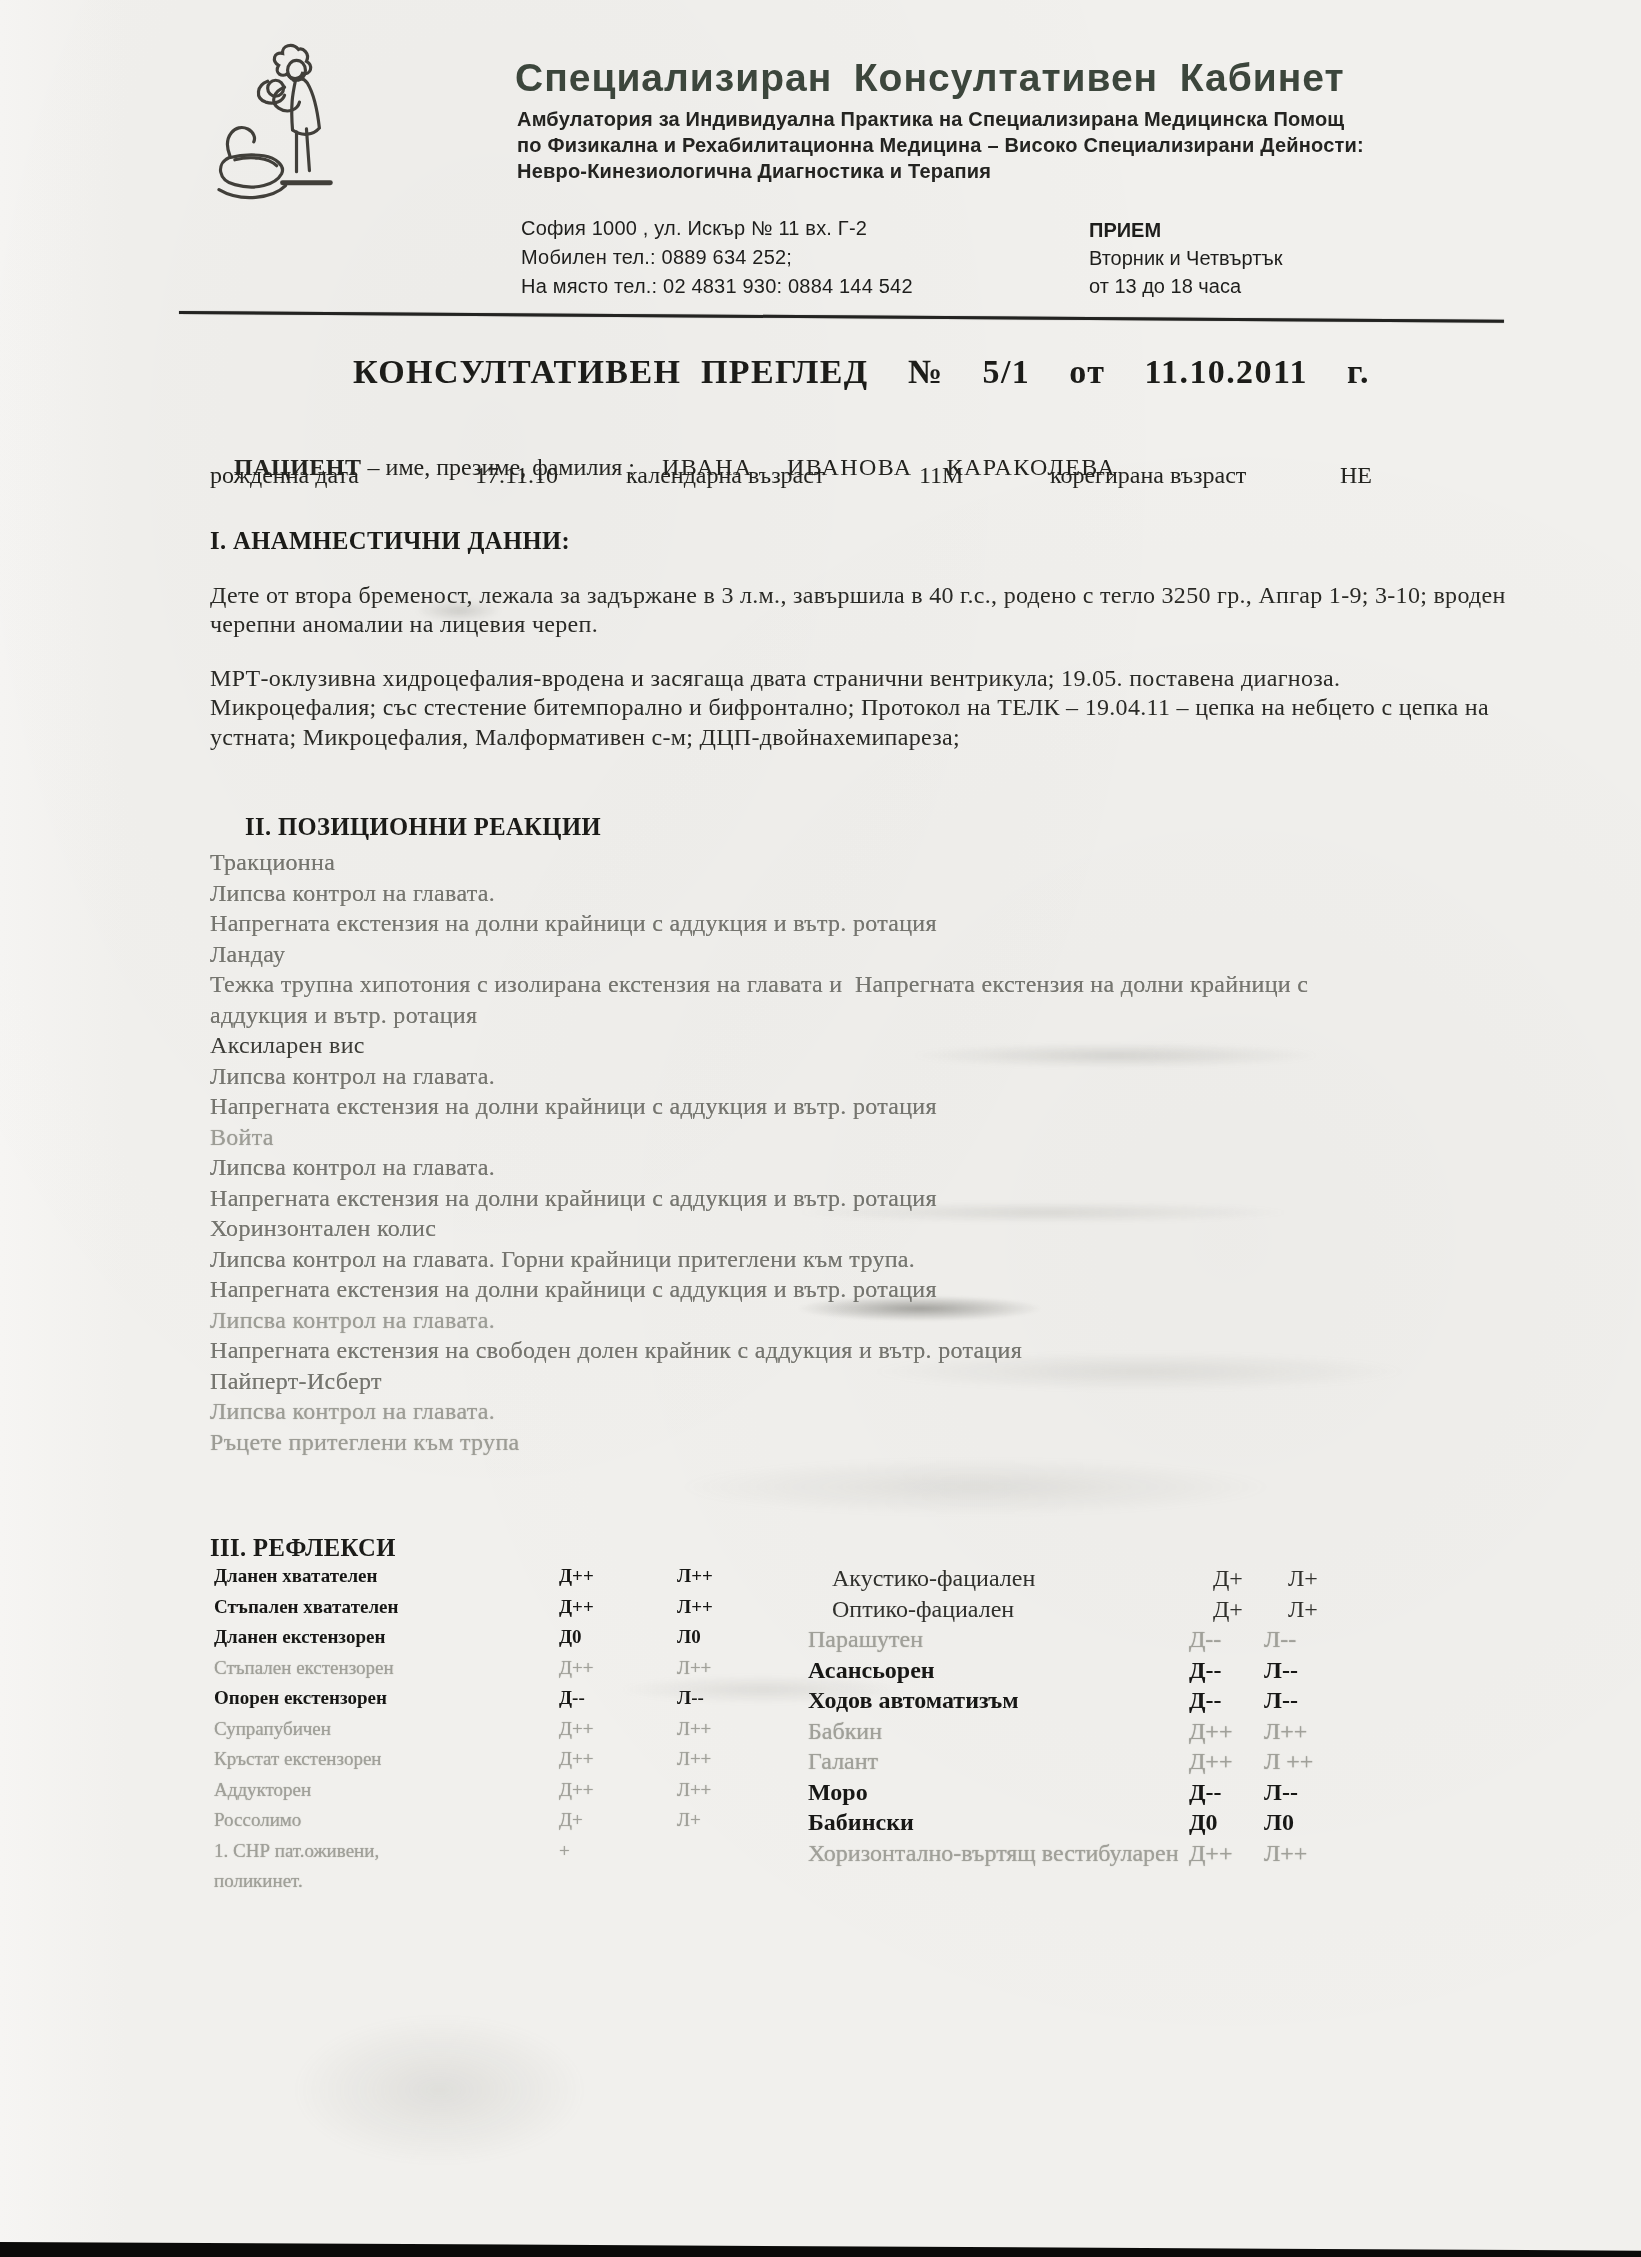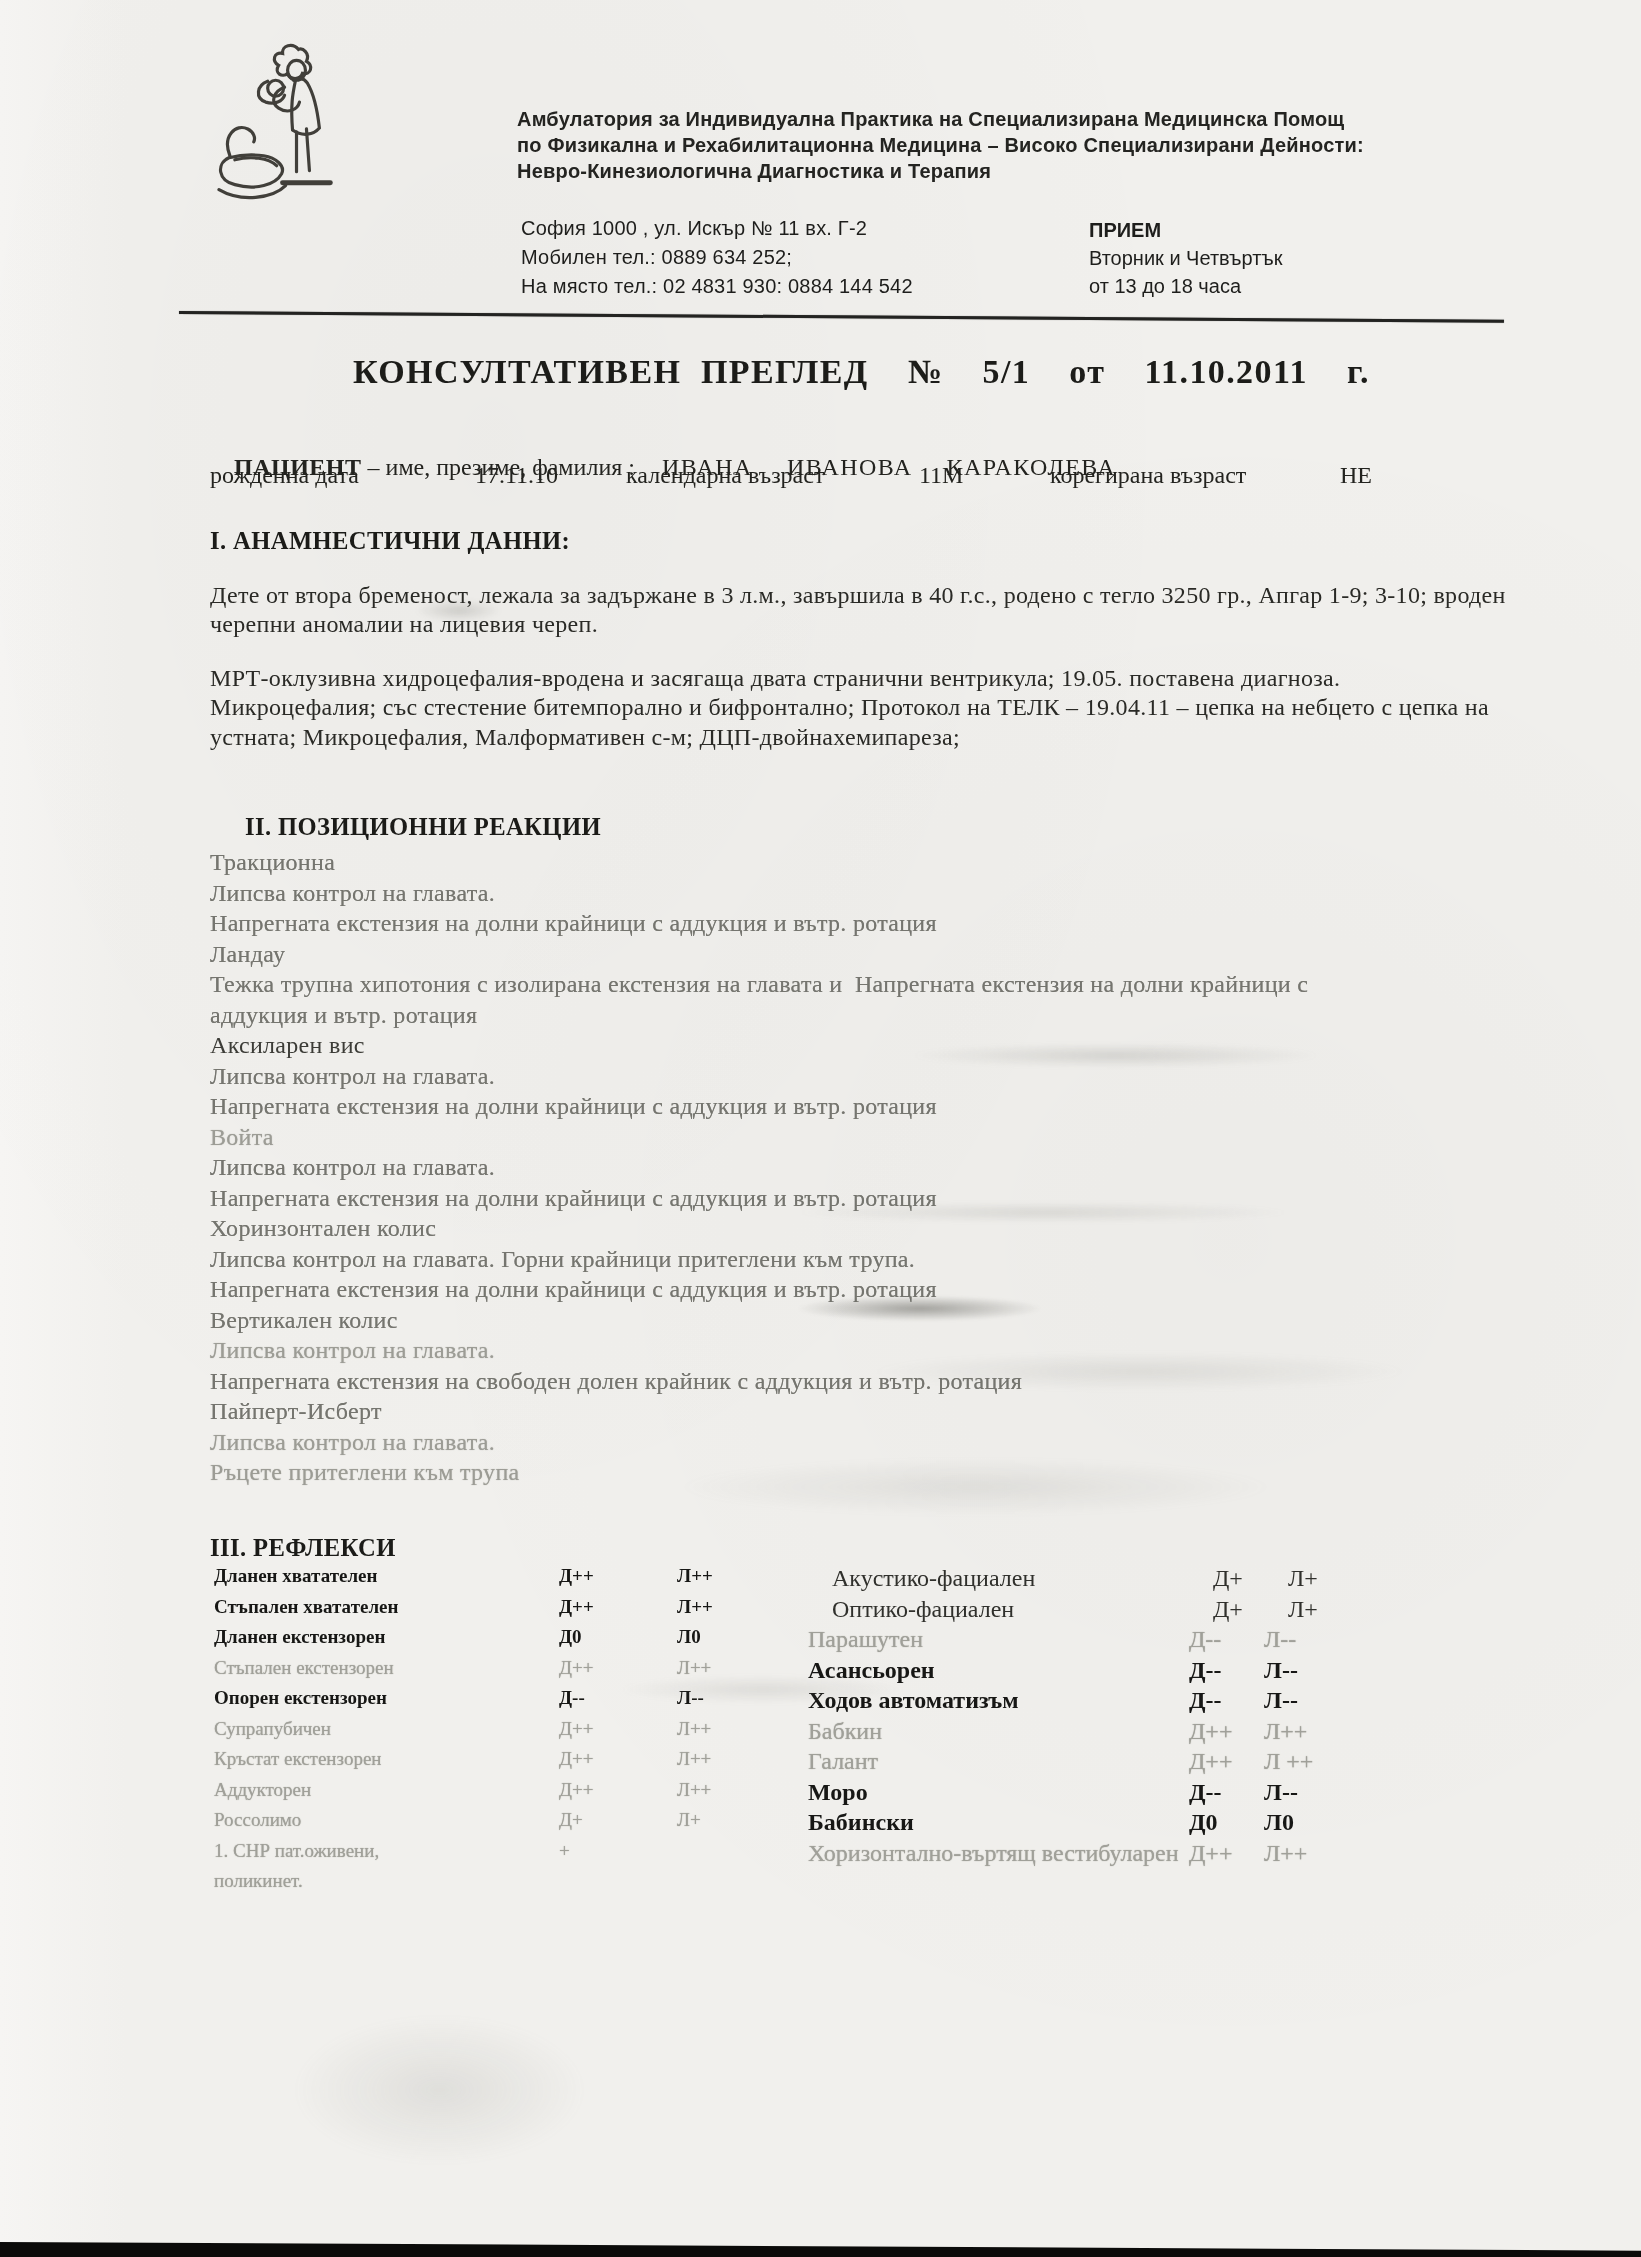--- a/index.html
+++ b/index.html
@@ -122,20 +122,21 @@
     <circle cx="62" cy="51" r="8"></circle>
     <path d="M54,44 c-11,4 -13,17 -2,21 c9,3 17,-1 19,-7"></path>
     <path d="M83,95 l0,40 M93,92 l3,42"></path>
     <path d="M69,146 h48" stroke-width="5"></path>
     <path d="M15,121 c-13,6 -11,23 6,27 c21,6 41,0 47,-11 c4,-8 -6,-16 -18,-18 c-14,-2 -27,0 -35,2 z"></path>
     <path d="M21,123 c16,-4 34,-2 42,6"></path>
     <path d="M16,119 c-8,-20 6,-33 18,-27 c6,3 8,9 6,13"></path>
     <path d="M5,153 c22,13 54,9 67,-4"></path>
   </svg>
 
+  <div class="clinic-name">Специализиран Консултативен Кабинет</div>
 
   <div class="subtitles">
     <div>Амбулатория за Индивидуална Практика на Специализирана Медицинска Помощ</div>
     <div>по Физикална и Рехабилитационна Медицина – Високо Специализирани Дейности:</div>
     <div>Невро-Кинезиологична Диагностика и Терапия</div>
   </div>
 
   <div class="contact">
     <div>София 1000 , ул. Искър № 11 вх. Г-2</div>
     <div>Мобилен тел.: 0889 634 252;</div>
@@ -194,21 +195,20 @@
   <div class="sec2-line tone-medium"><span>Липсва контрол на главата.</span></div>
 
   <div class="sec2-line tone-medium"><span>Напрегната екстензия на долни крайници с аддукция и вътр. ротация</span></div>
 
   <div class="sec2-line tone-medium"><span>Хоринзонтален колис</span></div>
 
   <div class="sec2-line tone-medium"><span>Липсва контрол на главата. Горни крайници притеглени към трупа.</span></div>
 
   <div class="sec2-line tone-medium"><span>Напрегната екстензия на долни крайници с аддукция и вътр. ротация</span></div>
 
-  <div class="sec2-line tone-medium"><span>Вертикален колис</span></div>
 
   <div class="sec2-line tone-light"><span>Липсва контрол на главата.</span></div>
 
   <div class="sec2-line tone-medium"><span>Напрегната екстензия на свободен долен крайник с аддукция и вътр. ротация</span></div>
 
   <div class="sec2-line tone-medium"><span>Пайперт-Исберт</span></div>
 
   <div class="sec2-line tone-light"><span>Липсва контрол на главата.</span></div>
 
   <div class="sec2-line tone-light"><span>Ръцете притеглени към трупа</span></div>

